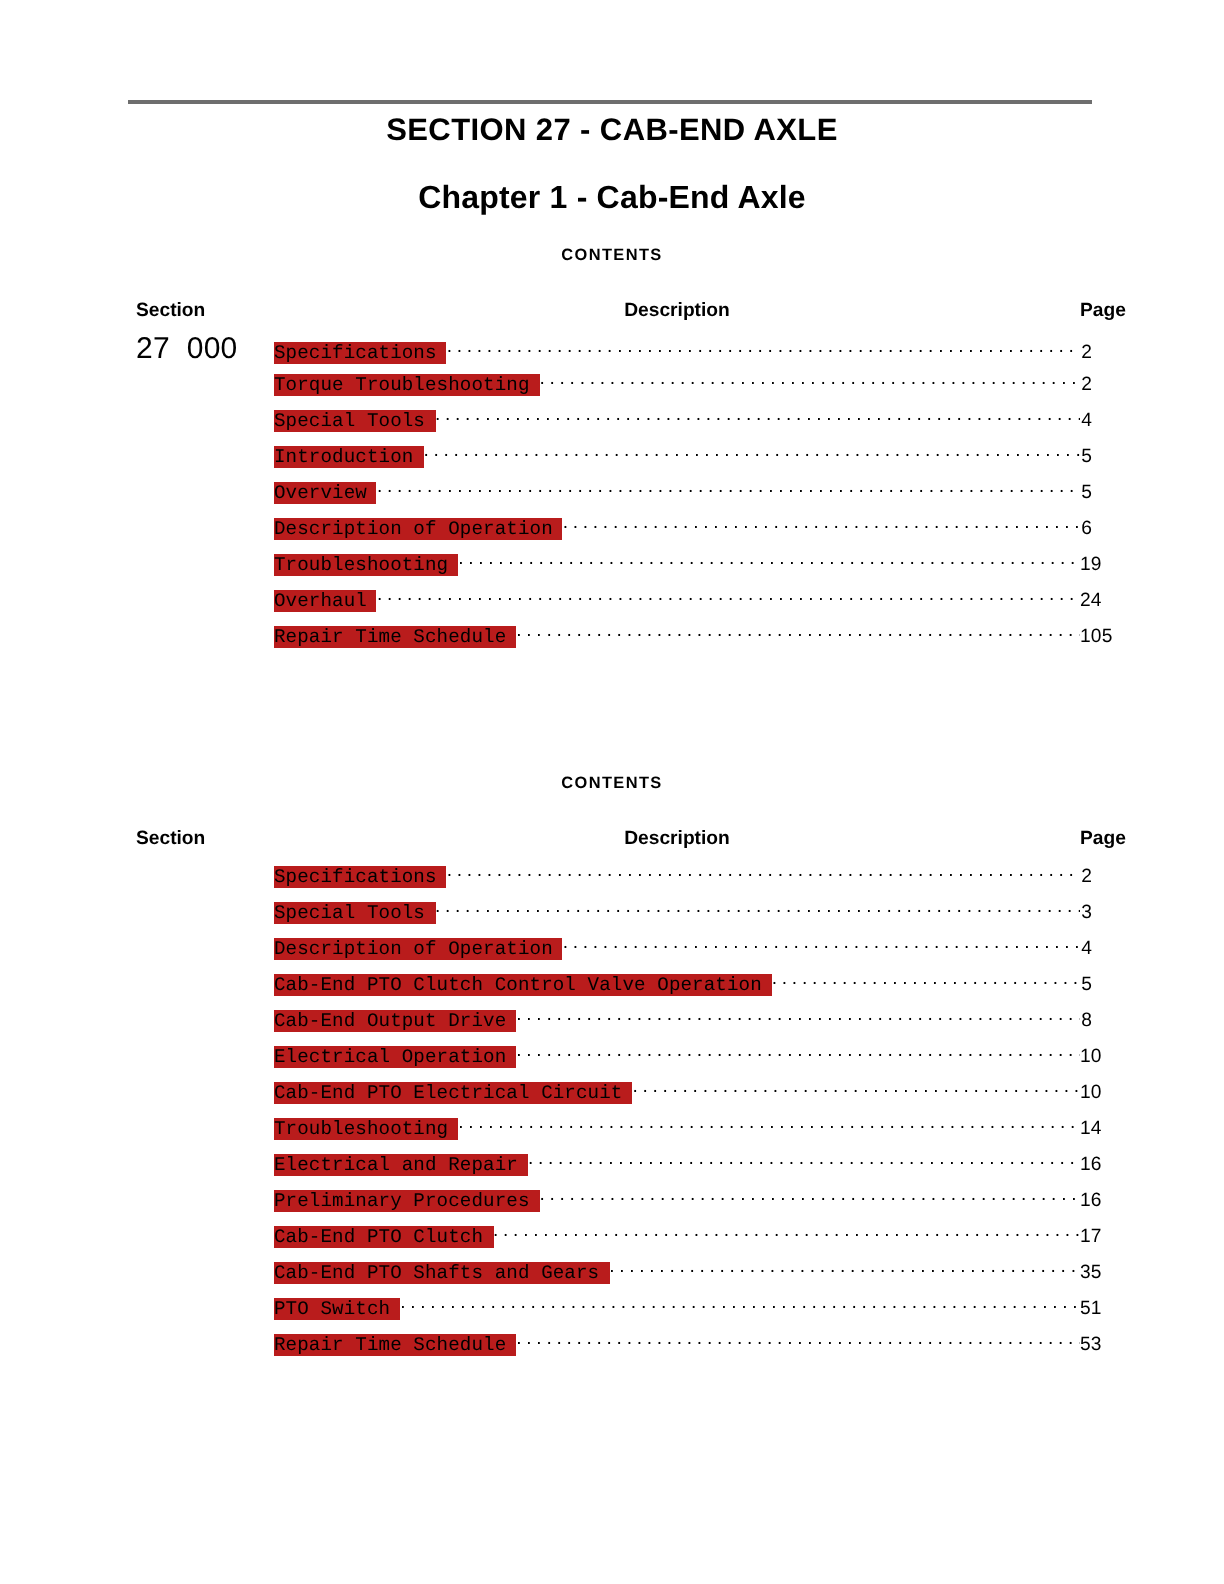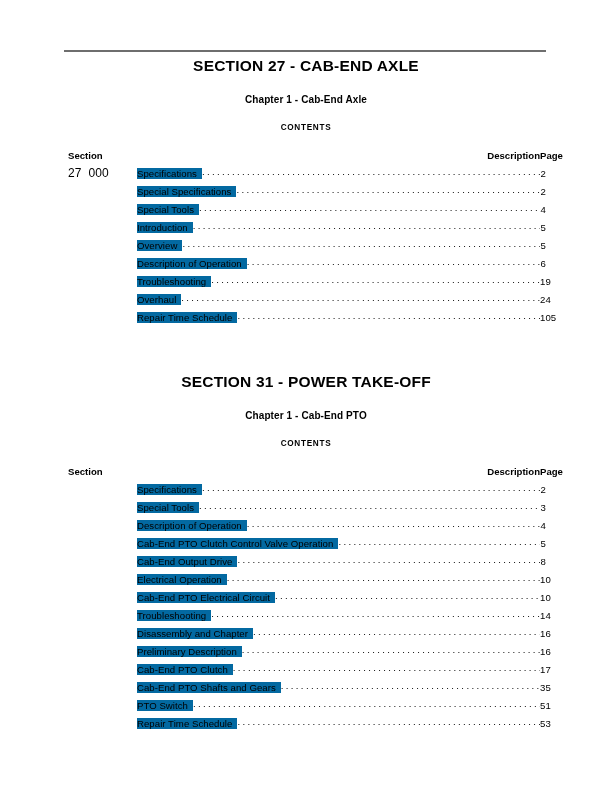--- a/index.html
+++ b/index.html
@@ -58,21 +58,21 @@
     text-align: center;
     font-size: 8.2px;
     font-weight: bold;
     letter-spacing: 0.35px;
     margin-top: 20px;
     line-height: 10px;
   }
 
   .chapter-title {
     text-align: center;
-    font-size: 10px;
+    font-size: 16px;
     font-weight: bold;
     letter-spacing: 0.1px;
     margin-top: 16px;
     line-height: 18px;
   }
 
   .contents-label {
     text-align: center;
     font-size: 8.2px;
     font-weight: bold;
@@ -97,45 +97,46 @@
     vertical-align: baseline;
   }
 
   .toc thead th {
     font-size: 9.6px;
     font-weight: bold;
     height: 21px;
     line-height: 21px;
   }
   .th-section { text-align: left;  padding-left: 68px !important; }
-  .th-desc    { text-align: right;  padding-left: 0 !important; }
+  .th-desc    { text-align: center;  padding-left: 0 !important; }
   .th-page    { text-align: left; padding-right: 66px !important; }
 
   .toc tbody tr { height: 18px; }
 
   .cell-section {
-    font-size: 12px;
+    font-size: 15px;
     text-align: left;
     padding-left: 68px !important;
     white-space: pre;
     letter-spacing: 0.1px;
   }
 
   .cell-desc {
     font-size: 9.6px;
     position: relative;
     white-space: nowrap;
     overflow: hidden;
     letter-spacing: 0.05px;
   }
   .cell-desc .label {
-    background: #0369a1;
+    background: #b91c1c;
     padding-right: 5px;
     position: relative;
     z-index: 2;
+    font-family: Liberation Mono, monospace;
   }
   
   .cell-desc .leader {
     position: relative;
     z-index: 1;
     display: inline-block;
     width: 100%;
     margin-right: -100%;
     overflow: hidden;
     letter-spacing: 2.35px;
@@ -177,21 +178,21 @@
         </tr>
       </thead>
       <tbody>
           <tr>
             <td class="cell-section">27  000</td>
             <td class="cell-desc"><span class="label">Specifications</span><span class="leader">............................................................................................................................................</span></td>
             <td class="cell-page">2</td>
           </tr>
           <tr>
             <td class="cell-section"></td>
-            <td class="cell-desc"><span class="label">Special Specifications</span><span class="leader">............................................................................................................................................</span></td>
+            <td class="cell-desc"><span class="label">Torque Troubleshooting</span><span class="leader">............................................................................................................................................</span></td>
             <td class="cell-page">2</td>
           </tr>
           <tr>
             <td class="cell-section"></td>
             <td class="cell-desc"><span class="label">Special Tools</span><span class="leader">............................................................................................................................................</span></td>
             <td class="cell-page">4</td>
           </tr>
           <tr>
             <td class="cell-section"></td>
             <td class="cell-desc"><span class="label">Introduction</span><span class="leader">............................................................................................................................................</span></td>
@@ -220,22 +221,20 @@
           <tr>
             <td class="cell-section"></td>
             <td class="cell-desc"><span class="label">Repair Time Schedule</span><span class="leader">............................................................................................................................................</span></td>
             <td class="cell-page">105</td>
           </tr>
         </tbody>
     </table>
   </div>
 
   <div class="section-block" id="section-31">
-    <div class="section-title">SECTION 31 - POWER TAKE-OFF</div>
-    <div class="chapter-title">Chapter 1 - Cab-End PTO</div>
     <div class="contents-label">CONTENTS</div>
 
     <table class="toc">
       <colgroup>
         <col class="c-section">
           <col class="c-desc">
           <col class="c-page">
       </colgroup>
       <thead>
         <tr>
@@ -280,26 +279,26 @@
             <td class="cell-desc"><span class="label">Cab-End PTO Electrical Circuit</span><span class="leader">............................................................................................................................................</span></td>
             <td class="cell-page">10</td>
           </tr>
           <tr>
             <td class="cell-section"></td>
             <td class="cell-desc"><span class="label">Troubleshooting</span><span class="leader">............................................................................................................................................</span></td>
             <td class="cell-page">14</td>
           </tr>
           <tr>
             <td class="cell-section"></td>
-            <td class="cell-desc"><span class="label">Disassembly and Chapter</span><span class="leader">............................................................................................................................................</span></td>
+            <td class="cell-desc"><span class="label">Electrical and Repair</span><span class="leader">............................................................................................................................................</span></td>
             <td class="cell-page">16</td>
           </tr>
           <tr>
             <td class="cell-section"></td>
-            <td class="cell-desc"><span class="label">Preliminary Description</span><span class="leader">............................................................................................................................................</span></td>
+            <td class="cell-desc"><span class="label">Preliminary Procedures</span><span class="leader">............................................................................................................................................</span></td>
             <td class="cell-page">16</td>
           </tr>
           <tr>
             <td class="cell-section"></td>
             <td class="cell-desc"><span class="label">Cab-End PTO Clutch</span><span class="leader">............................................................................................................................................</span></td>
             <td class="cell-page">17</td>
           </tr>
           <tr>
             <td class="cell-section"></td>
             <td class="cell-desc"><span class="label">Cab-End PTO Shafts and Gears</span><span class="leader">............................................................................................................................................</span></td>

